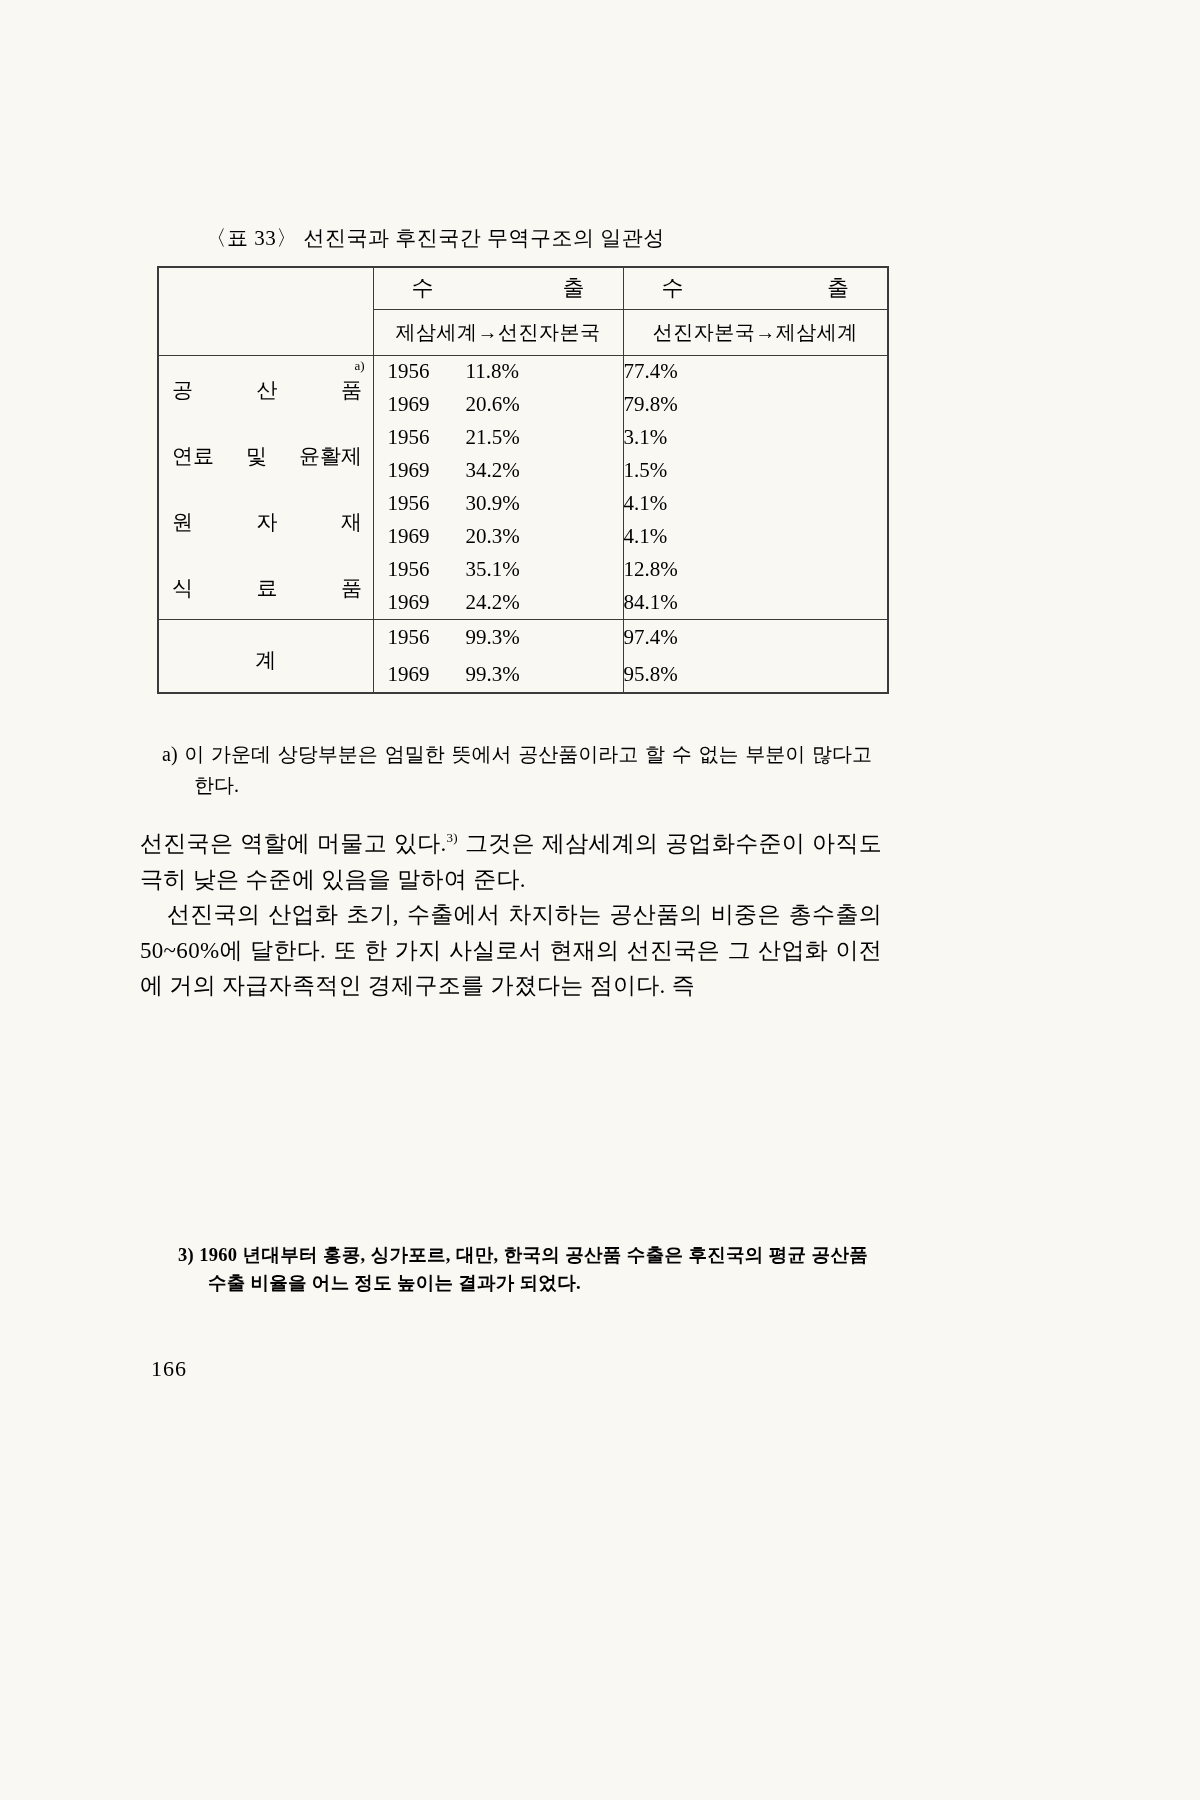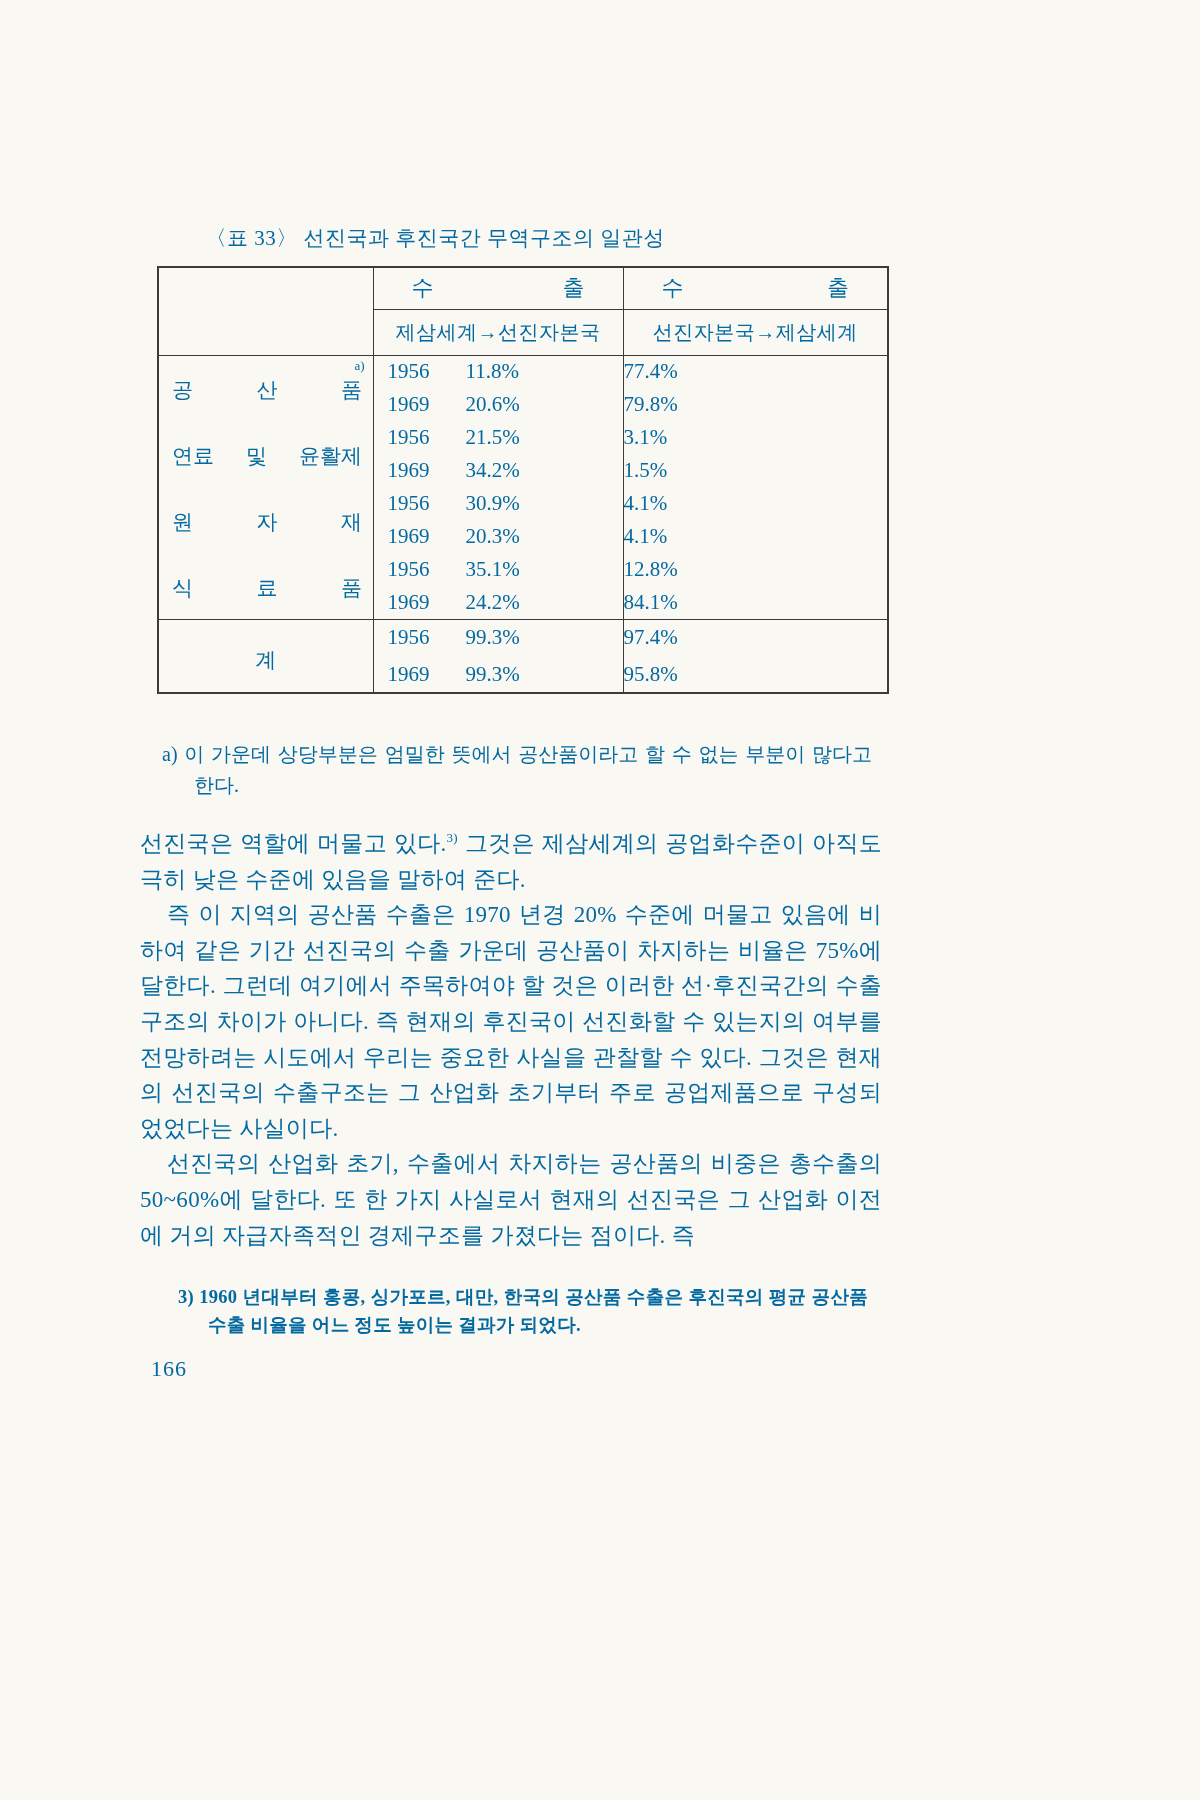--- a/index.html
+++ b/index.html
@@ -3,21 +3,21 @@
 <meta charset="utf-8">
 <style>
   * { margin:0; padding:0; box-sizing:border-box; }
   html,body { background:#e9e9e9; }
   .page {
     position:relative;
     width:1200px; height:1800px;
     margin:0 auto;
     background:#faf8f3;
     font-family:"Liberation Serif","DejaVu Serif",serif;
-    color:#0369a1;
+    color:#000000;
     overflow:hidden;
   }
   
   .tbl-title {
     position:absolute; top:224px; left:145px; width:580px;
     text-align:center; font-size:21px; letter-spacing:0.5px;
   }
   
   table.data {
     position:absolute; top:266px; left:157px;
@@ -65,21 +65,21 @@
   
   .body-text {
     position:absolute; top:826px; left:140px; width:742px;
     font-size:23px; line-height:35.6px;
     text-align:justify; letter-spacing:0.3px;
   }
   .body-text p.indent { text-indent:27px; }
   .body-text sup { font-size:13px; vertical-align:super; line-height:0; }
   
   .footnote {
-    position:absolute; top:1284px; left:178px; width:690px;
+    position:absolute; top:1242px; left:178px; width:690px;
     font-size:18.5px; line-height:27.5px; font-weight:bold;
     text-indent:-30px; padding-left:30px;
     text-align:justify; letter-spacing:0.3px;
   }
   
   .pagenum {
     position:absolute; top:1356px; left:141px;
     font-size:22px; letter-spacing:1px;margin-left:10px;
   }
 </style>
@@ -199,21 +199,20 @@
     </table>
 
 
   <div class="note-a">
     <span>a)</span>
     <span>이 가운데 상당부분은 엄밀한 뜻에서 공산품이라고 할 수 없는 부분이 많다고 한다.</span>
   </div>
 
   <div class="body-text">
     <p><span>선진국은 역할에 머물고 있다.</span><sup>3)</sup><span> 그것은 제삼세계의 공업화수준이 아직도 극히 낮은 수준에 있음을 말하여 준다.</span></p>
-    <p class="indent">즉 이 지역의 공산품 수출은 1970 년경 20% 수준에 머물고 있음에 비하여 같은 기간 선진국의 수출 가운데 공산품이 차지하는 비율은 75%에 달한다. 그런데 여기에서 주목하여야 할 것은 이러한 선·후진국간의 수출구조의 차이가 아니다. 즉 현재의 후진국이 선진화할 수 있는지의 여부를 전망하려는 시도에서 우리는 중요한 사실을 관찰할 수 있다. 그것은 현재의 선진국의 수출구조는 그 산업화 초기부터 주로 공업제품으로 구성되었었다는 사실이다.</p>
     <p class="indent">선진국의 산업화 초기, 수출에서 차지하는 공산품의 비중은 총수출의 50~60%에 달한다. 또 한 가지 사실로서 현재의 선진국은 그 산업화 이전에 거의 자급자족적인 경제구조를 가졌다는 점이다. 즉</p>
   </div>
 
   <div class="footnote">
     <span>3)</span>
     <span>1960 년대부터 홍콩, 싱가포르, 대만, 한국의 공산품 수출은 후진국의 평균 공산품 수출 비율을 어느 정도 높이는 결과가 되었다.</span>
   </div>
 
   <div class="pagenum">166</div>
 

